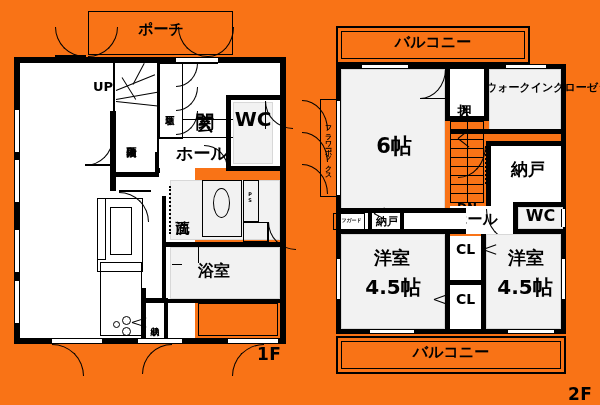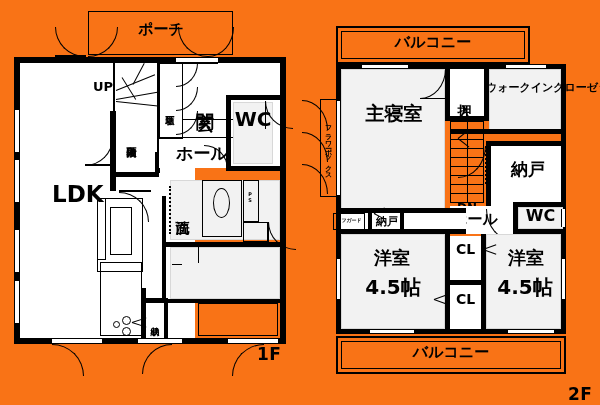--- a/index.html
+++ b/index.html
@@ -47,21 +47,20 @@
     <div class="arc br" style="left:88px;top:27px;width:30px;height:30px;"></div>
     <div class="arc bl" style="left:178px;top:27px;width:30px;height:30px;"></div>
     <div class="arc br" style="left:208px;top:27px;width:26px;height:30px;"></div>
 
     <div class="w" style="left:14px;top:57px;width:272px;height:6px;"></div>
     <div class="w" style="left:14px;top:57px;width:6px;height:287px;"></div>
     <div class="w" style="left:280px;top:57px;width:6px;height:287px;"></div>
     <div class="w" style="left:14px;top:338px;width:272px;height:6px;"></div>
 
     <div class="white" style="left:20px;top:63px;width:175px;height:275px;"></div>
-    <div class="lbl" style="left:52px;top:182px;width:100px;font-size:23px;font-weight:700;text-align:left;">LDK</div>
 
     <div class="winv" style="left:14px;top:110px;width:6px;height:42px;"></div>
     <div class="winv" style="left:14px;top:160px;width:6px;height:42px;"></div>
     <div class="winv" style="left:14px;top:230px;width:6px;height:42px;"></div>
     <div class="winv" style="left:14px;top:281px;width:6px;height:42px;"></div>
 
     <div class="win" style="left:52px;top:338px;width:50px;height:6px;"></div>
     <div class="arc tr" style="left:52px;top:344px;width:32px;height:32px;"></div>
     <div class="win" style="left:138px;top:338px;width:44px;height:6px;"></div>
     <div class="arc tl" style="left:142px;top:344px;width:30px;height:30px;"></div>
@@ -136,20 +135,21 @@
     <div class="ol" style="left:213px;top:188px;width:17px;height:30px;border-radius:50%;"></div>
     <div class="ol" style="left:243px;top:180px;width:16px;height:42px;"></div>
     <div class="lbl v tiny" style="left:247px;top:186px;height:22px;font-weight:700;">PS</div>
     <div class="ol" style="left:243px;top:222px;width:25px;height:20px;"></div>
 
     <div class="arc bl" style="left:268px;top:222px;width:28px;height:28px;"></div>
     <div class="ln" style="left:268px;top:222px;width:1px;height:28px;"></div>
 
     <div class="w" style="left:166px;top:242px;width:120px;height:5px;"></div>
     <div class="rm" style="left:170px;top:247px;width:110px;height:52px;"></div>
+    <div class="lbl" style="left:180px;top:263px;width:68px;font-size:16px;font-weight:700;">浴室</div>
     <div class="ln" style="left:198px;top:247px;width:1px;height:16px;"></div>
     <div class="ln" style="left:172px;top:264px;width:10px;height:1px;"></div>
 
     <div class="ol" style="left:198px;top:303px;width:80px;height:33px;"></div>
     <div class="w" style="left:166px;top:299px;width:120px;height:4px;"></div>
 
     <div class="w" style="left:163px;top:298px;width:5px;height:40px;"></div>
     <div class="w" style="left:146px;top:298px;width:22px;height:5px;"></div>
     <div class="white" style="left:146px;top:303px;width:18px;height:35px;"></div>
     <div class="lbl v" style="left:150px;top:306px;height:28px;font-size:9px;font-weight:700;">収納</div>
@@ -165,21 +165,21 @@
     <div class="ol2" style="left:36px;top:10px;width:194px;height:38px;"></div>
     <div class="ol" style="left:41px;top:15px;width:184px;height:28px;"></div>
     <div class="lbl" style="left:68px;top:19px;width:130px;font-size:15px;font-weight:700;">バルコニー</div>
 
     <div class="w" style="left:36px;top:48px;width:230px;height:5px;"></div>
     <div class="w" style="left:36px;top:48px;width:5px;height:270px;"></div>
     <div class="w" style="left:261px;top:48px;width:5px;height:270px;"></div>
     <div class="w" style="left:36px;top:313px;width:230px;height:5px;"></div>
 
     <div class="rm" style="left:41px;top:53px;width:104px;height:140px;"></div>
-    <div class="lbl" style="left:50px;top:88px;width:88px;font-size:19px;font-weight:700;">主寝室</div>
+    <div class="lbl" style="left:52px;top:119px;width:84px;font-size:21px;font-weight:700;">6帖</div>
 
     <div class="win" style="left:62px;top:48px;width:46px;height:5px;"></div>
 
     <div class="ol" style="left:20px;top:83px;width:18px;height:98px;"></div>
     <div class="lbl v" style="left:24px;top:86px;height:92px;font-size:7px;font-weight:700;">フラワーボックス</div>
     <div class="arc tr" style="left:2px;top:84px;width:26px;height:30px;"></div>
     <div class="arc tr" style="left:2px;top:116px;width:26px;height:30px;"></div>
     <div class="arc tr" style="left:2px;top:148px;width:26px;height:30px;"></div>
     <div class="winv" style="left:36px;top:85px;width:5px;height:94px;"></div>
 

